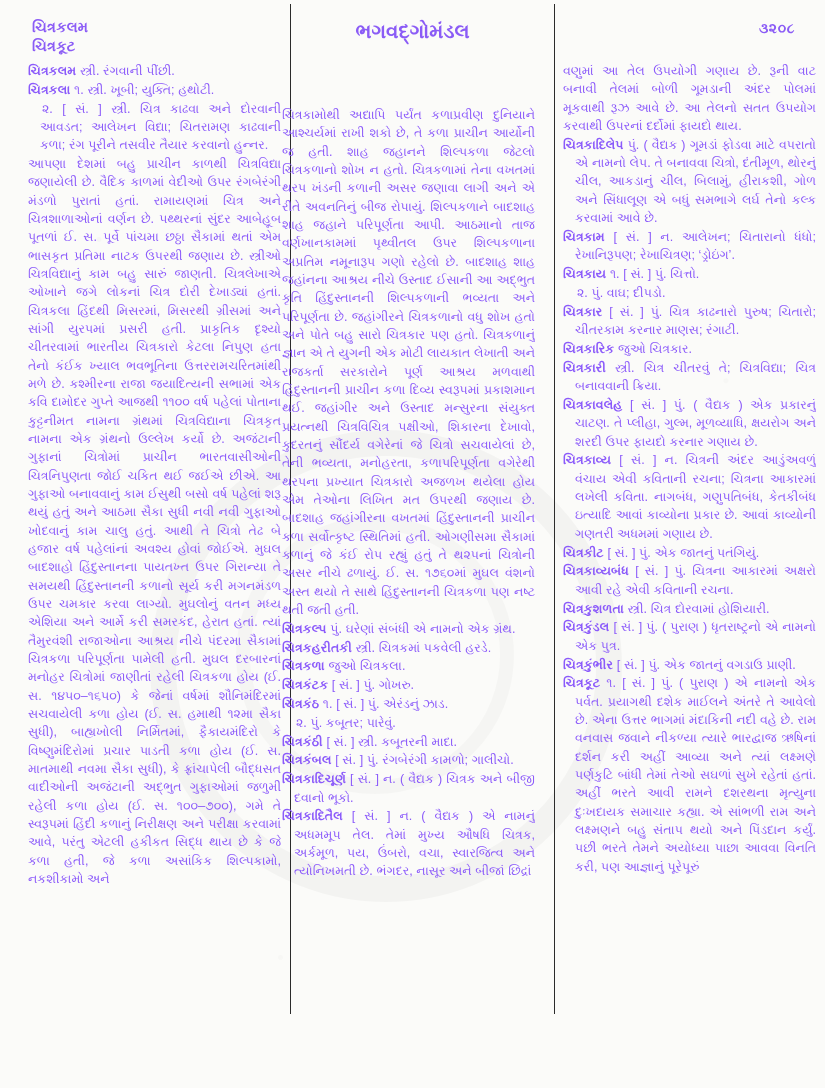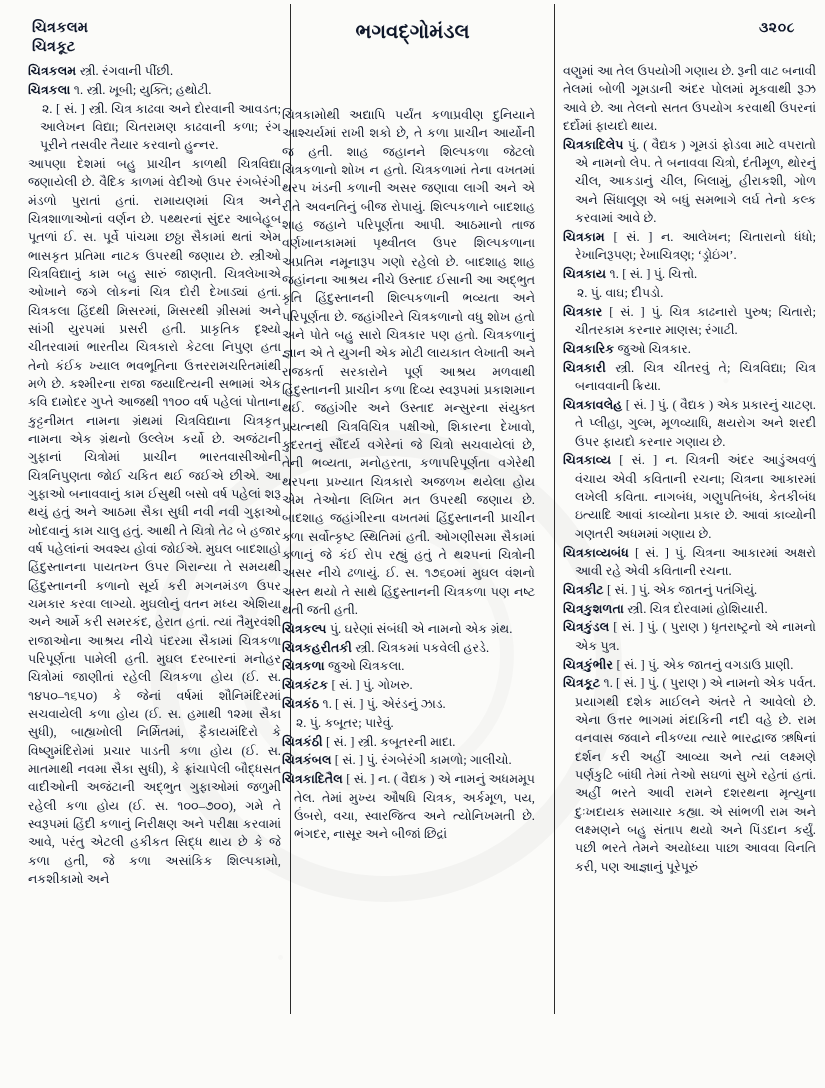--- a/index.html
+++ b/index.html
@@ -6,22 +6,22 @@
     margin: 0;
     padding: 0;
     background: #ffffff;
   }
   .page {
     position: relative;
     width: 825px;
     height: 1088px;
     background: #fbfbf9;
     overflow: hidden;
-    font-family: Liberation Serif, serif;
-    color: #0f172a;
+    font-family: Liberation Sans, sans-serif;
+    color: #8b5cf6;
   }
   
   .watermark {
     position: absolute;
     left: 150px;
     top: 430px;
     width: 420px;
     height: 420px;
     border-radius: 50%;
     border: 26px solid rgba(0,0,0,0.030);
@@ -174,35 +174,36 @@
     <div class="col" id="col-2">
         <p class="para">ચિત્રકામોથી અદ્યાપિ પર્યંત કળાપ્રવીણ દુનિયાને આશ્ચર્યમાં રાખી શકો છે, તે કળા પ્રાચીન આર્યોની જ હતી. શાહ જહાનને શિલ્પકળા જેટલો ચિત્રકળાનો શોખ ન હતો. ચિત્રકળામાં તેના વખતમાં થરપ ખંડની કળાની અસર જણાવા લાગી અને એ રીતે અવનતિનું બીજ રોપાયું. શિલ્પકળાને બાદશાહ શાહ જહાને પરિપૂર્ણતા આપી. આઠમાનો તાજ વર્ણખાનકામમાં પૃથ્વીતલ ઉપર શિલ્પકળાના અપ્રતિમ નમૂનારૂપ ગણો રહેલો છે. બાદશાહ શાહ જહાંનના આશ્રય નીચે ઉસ્તાદ ઈસાની આ અદ્ભુત કૃતિ હિંદુસ્તાનની શિલ્પકળાની ભવ્યતા અને પરિપૂર્ણતા છે. જહાંગીરને ચિત્રકળાનો વધુ શોખ હતો અને પોતે બહુ સારો ચિત્રકાર પણ હતો. ચિત્રકળાનું જ્ઞાન એ તે યુગની એક મોટી લાયકાત લેખાતી અને રાજકર્તા સરકારોને પૂર્ણ આશ્રય મળવાથી હિંદુસ્તાનની પ્રાચીન કળા દિવ્ય સ્વરૂપમાં પ્રકાશમાન થઈ. જહાંગીર અને ઉસ્તાદ મન્સુરના સંયુક્ત પ્રયત્નથી ચિત્રવિચિત્ર પક્ષીઓ, શિકારના દેખાવો, કુદરતનું સૌંદર્ય વગેરેનાં જે ચિત્રો સચવાયેલાં છે, તેની ભવ્યતા, મનોહરતા, કળાપરિપૂર્ણતા વગેરેથી થરપના પ્રખ્યાત ચિત્રકારો અજળખ થયેલા હોય એમ તેઓના લિખિત મત ઉપરથી જણાય છે. બાદશાહ જહાંગીરના વખતમાં હિંદુસ્તાનની પ્રાચીન કળા સર્વોત્કૃષ્ટ સ્થિતિમાં હતી. ઓગણીસમા સૈકામાં કળાનું જે કંઈ રોપ રહ્યું હતું તે થ૨પનાં ચિત્રોની અસર નીચે ઢળાયું. ઈ. સ. ૧૭૬૦માં મુઘલ વંશનો અસ્ત થયો તે સાથે હિંદુસ્તાનની ચિત્રકળા પણ નષ્ટ થતી જતી હતી.</p>
         <p class="entry"><span class="hw">ચિત્રકલ્પ</span><span> પું. ઘરેણાં સંબંધી એ નામનો એક ગ્રંથ.</span></p>
         <p class="entry"><span class="hw">ચિત્રકહરીતકી</span><span> સ્ત્રી. ચિત્રકમાં પકવેલી હરડે.</span></p>
         <p class="entry"><span class="hw">ચિત્રકળા</span><span> જુઓ ચિત્રકલા.</span></p>
         <p class="entry"><span class="hw">ચિત્રકંટક</span><span> [ સં. ] પું. ગોખરુ.</span></p>
         <p class="entry"><span class="hw">ચિત્રકંઠ</span><span> ૧. [ સં. ] પું. એરંડનું ઝાડ.</span></p>
         <p class="entry sense">૨. પું. કબૂતર; પારેવું.</p>
         <p class="entry"><span class="hw">ચિત્રકંઠી</span><span> [ સં. ] સ્ત્રી. કબૂતરની માદા.</span></p>
         <p class="entry"><span class="hw">ચિત્રકંબલ</span><span> [ સં. ] પું. રંગબેરંગી કામળો; ગાલીચો.</span></p>
+        <p class="entry"><span class="hw">ચિત્રકાદિચૂર્ણ</span><span> [ સં. ] ન. ( વૈદ્યક ) ચિત્રક અને બીજી દવાનો ભૂકો.</span></p>
         <p class="entry"><span class="hw">ચિત્રકાદિતૈલ</span><span> [ સં. ] ન. ( વૈદ્યક ) એ નામનું અધમમૂપ તેલ. તેમાં મુખ્ય ઔષધિ ચિત્રક, અર્કમૂળ, પય, ઉંબરો, વચા, સ્વારજિત્વ અને ત્યોનિખમતી છે. ભંગદર, નાસૂર અને બીજાં છિદ્રાં</span></p>
       </div>
     <div class="col" id="col-3">
         <p class="para">વણુમાં આ તેલ ઉપયોગી ગણાય છે. રૂની વાટ બનાવી તેલમાં બોળી ગૂમડાની અંદર પોલમાં મૂકવાથી રૂઝ આવે છે. આ તેલનો સતત ઉપયોગ કરવાથી ઉપરનાં દર્દોમાં ફાયદો થાય.</p>
         <p class="entry"><span class="hw">ચિત્રકાદિલેપ</span><span> પું. ( વૈદ્યક ) ગૂમડાં ફોડવા માટે વપરાતો એ નામનો લેપ. તે બનાવવા ચિત્રો, દંતીમૂળ, થોરનું ચીલ, આકડાનું ચીલ, બિલામું, હીરાકશી, ગોળ અને સિંધાલૂણ એ બધું સમભાગે લર્ઘ તેનો કલ્ક કરવામાં આવે છે.</span></p>
         <p class="entry"><span class="hw">ચિત્રકામ</span><span> [ સં. ] ન. આલેખન; ચિતારાનો ધંધો; રેખાનિરૂપણ; રેખાચિત્રણ; ‘ડ્રોઇંગ’.</span></p>
         <p class="entry"><span class="hw">ચિત્રકાય</span><span> ૧. [ સં. ] પું. ચિત્તો.</span></p>
         <p class="entry sense">૨. પું. વાઘ; દીપડો.</p>
         <p class="entry"><span class="hw">ચિત્રકાર</span><span> [ સં. ] પું. ચિત્ર કાઢનારો પુરુષ; ચિતારો; ચીતરકામ કરનાર માણસ; રંગાટી.</span></p>
         <p class="entry"><span class="hw">ચિત્રકારિક</span><span> જુઓ ચિત્રકાર.</span></p>
         <p class="entry"><span class="hw">ચિત્રકારી</span><span> સ્ત્રી. ચિત્ર ચીતરવું તે; ચિત્રવિદ્યા; ચિત્ર બનાવવાની ક્રિયા.</span></p>
         <p class="entry"><span class="hw">ચિત્રકાવલેહ</span><span> [ સં. ] પું. ( વૈદ્યક ) એક પ્રકારનું ચાટણ. તે પ્લીહા, ગુલ્મ, મૂળવ્યાધિ, ક્ષયરોગ અને શરદી ઉપર ફાયદો કરનાર ગણાય છે.</span></p>
         <p class="entry"><span class="hw">ચિત્રકાવ્ય</span><span> [ સં. ] ન. ચિત્રની અંદર આડુંઅવળું વંચાય એવી કવિતાની રચના; ચિત્રના આકારમાં લખેલી કવિતા. નાગબંધ, ગણુપતિબંધ, કેતકીબંધ ઇત્યાદિ આવાં કાવ્યોના પ્રકાર છે. આવાં કાવ્યોની ગણતરી અધમમાં ગણાય છે.</span></p>
+        <p class="entry"><span class="hw">ચિત્રકીટ</span><span> [ સં. ] પું. એક જાતનું પતંગિયું.</span></p>
         <p class="entry"><span class="hw">ચિત્રકાવ્યબંધ</span><span> [ સં. ] પું. ચિત્રના આકારમાં અક્ષરો આવી રહે એવી કવિતાની રચના.</span></p>
-        <p class="entry"><span class="hw">ચિત્રકીટ</span><span> [ સં. ] પું. એક જાતનું પતંગિયું.</span></p>
         <p class="entry"><span class="hw">ચિત્રકુશળતા</span><span> સ્ત્રી. ચિત્ર દોરવામાં હોશિયારી.</span></p>
         <p class="entry"><span class="hw">ચિત્રકુંડલ</span><span> [ સં. ] પું. ( પુરાણ ) ધૃતરાષ્ટ્રનો એ નામનો એક પુત્ર.</span></p>
         <p class="entry"><span class="hw">ચિત્રકુંભીર</span><span> [ સં. ] પું. એક જાતનું વગડાઉ પ્રાણી.</span></p>
         <p class="entry"><span class="hw">ચિત્રકૂટ</span><span> ૧. [ સં. ] પું. ( પુરાણ ) એ નામનો એક પર્વત. પ્રયાગથી દશેક માઈલને અંતરે તે આવેલો છે. એના ઉત્તર ભાગમાં મંદાકિની નદી વહે છે. રામ વનવાસ જવાને નીકળ્યા ત્યારે ભારદ્વાજ ઋષિનાં દર્શન કરી અહીં આવ્યા અને ત્યાં લક્ષ્મણે પર્ણકુટિ બાંધી તેમાં તેઓ સઘળાં સુખે રહેતાં હતાં. અહીં ભરતે આવી રામને દશરથના મૃત્યુના દુઃખદાયક સમાચાર કહ્યા. એ સાંભળી રામ અને લક્ષ્મણને બહુ સંતાપ થયો અને પિંડદાન કર્યું. પછી ભરતે તેમને અયોધ્યા પાછા આવવા વિનતિ કરી, પણ આજ્ઞાનું પૂરેપૂરું</span></p>
       </div>
   </div>
 
 </div>
 
 </body></html>

